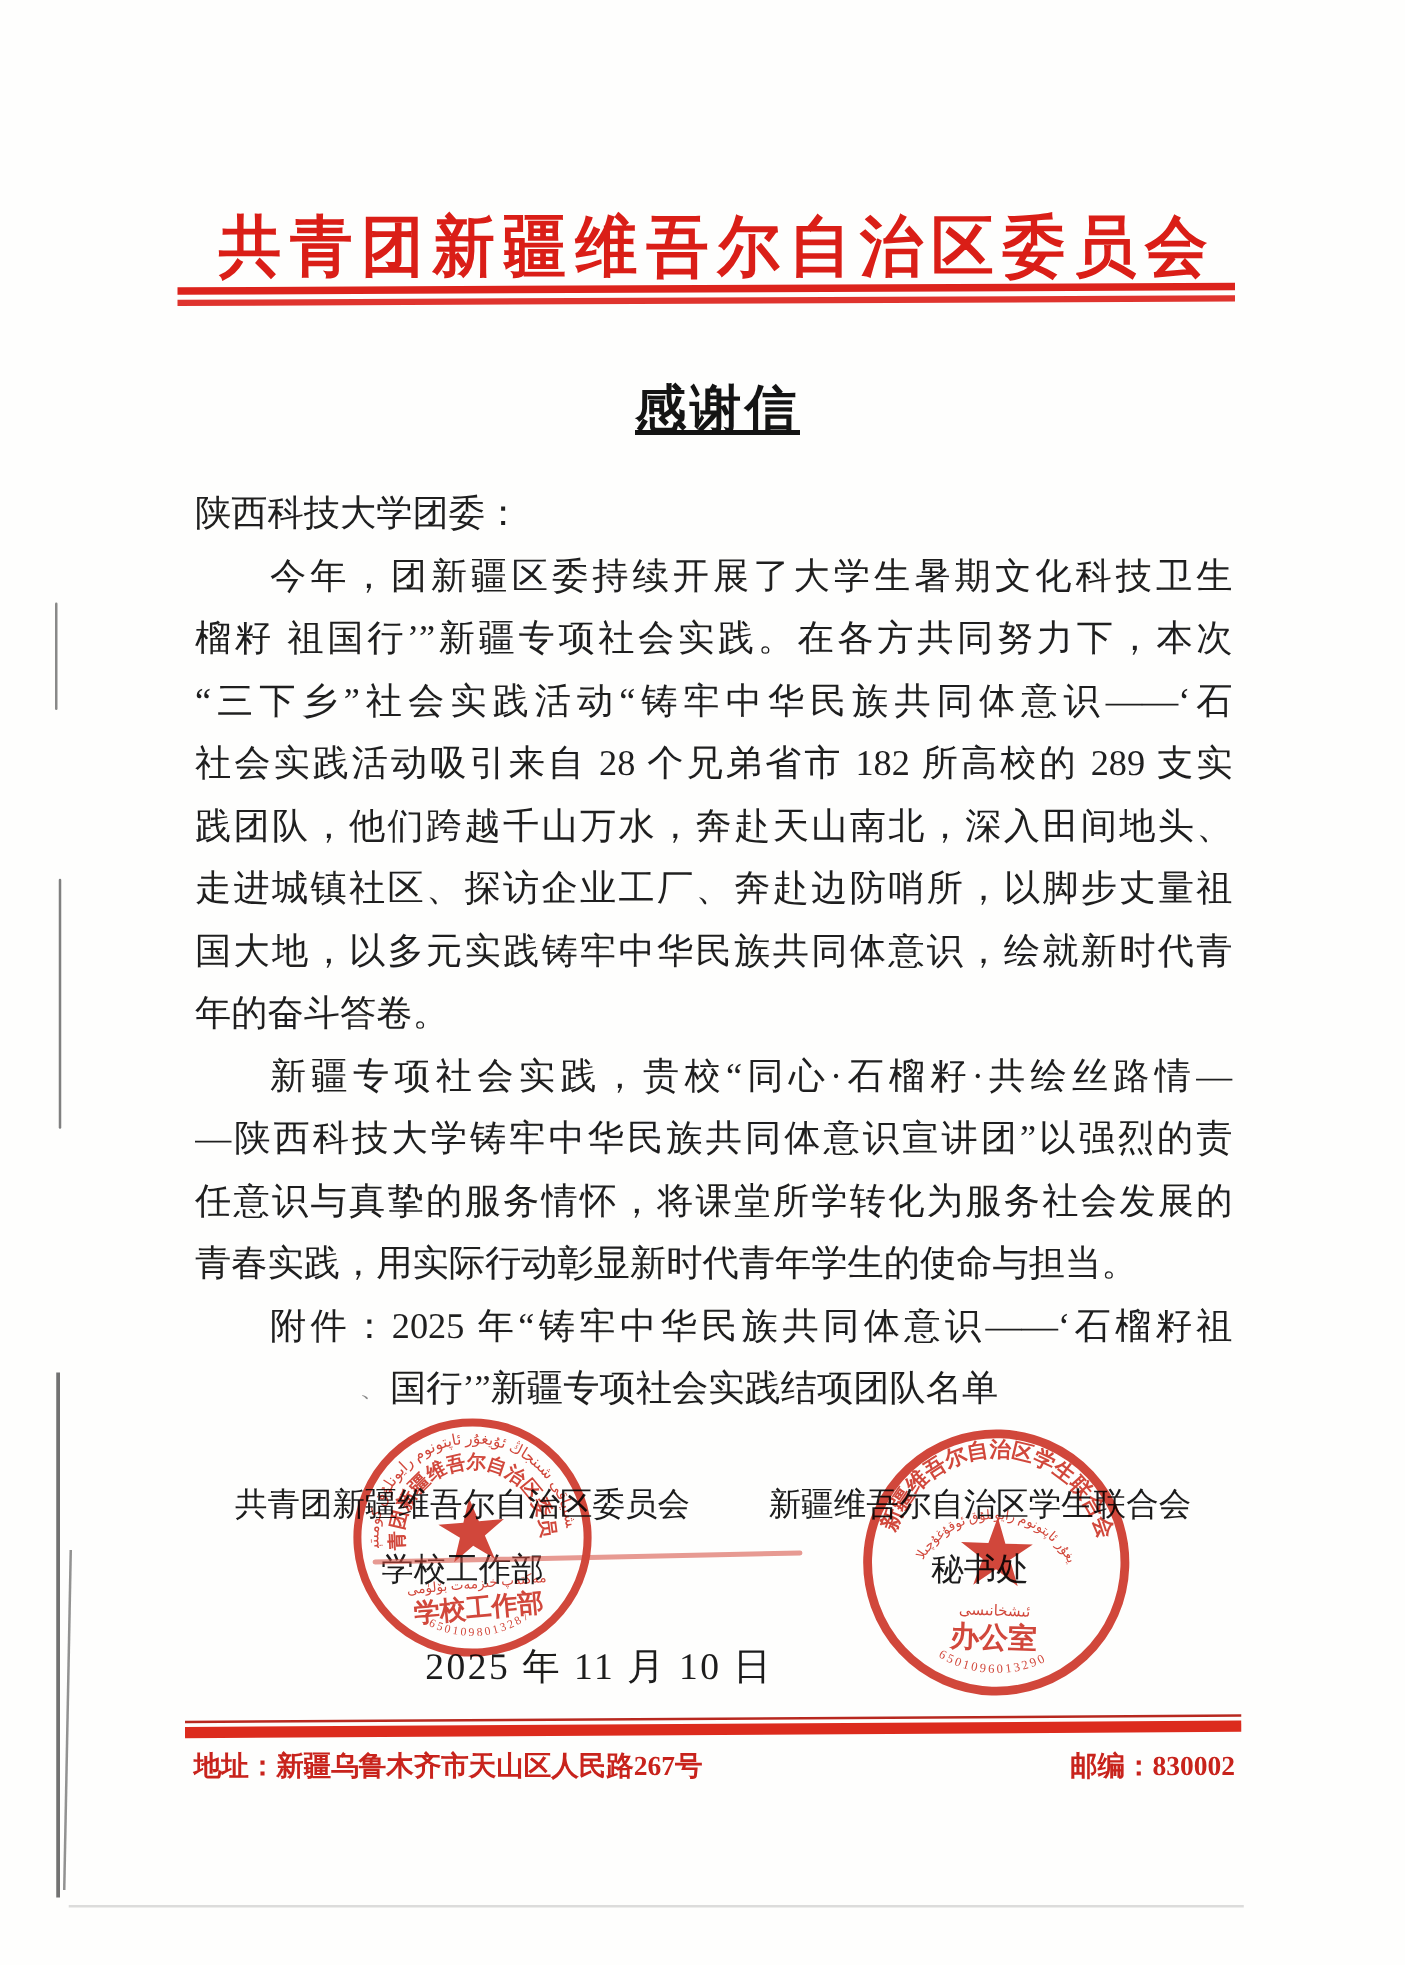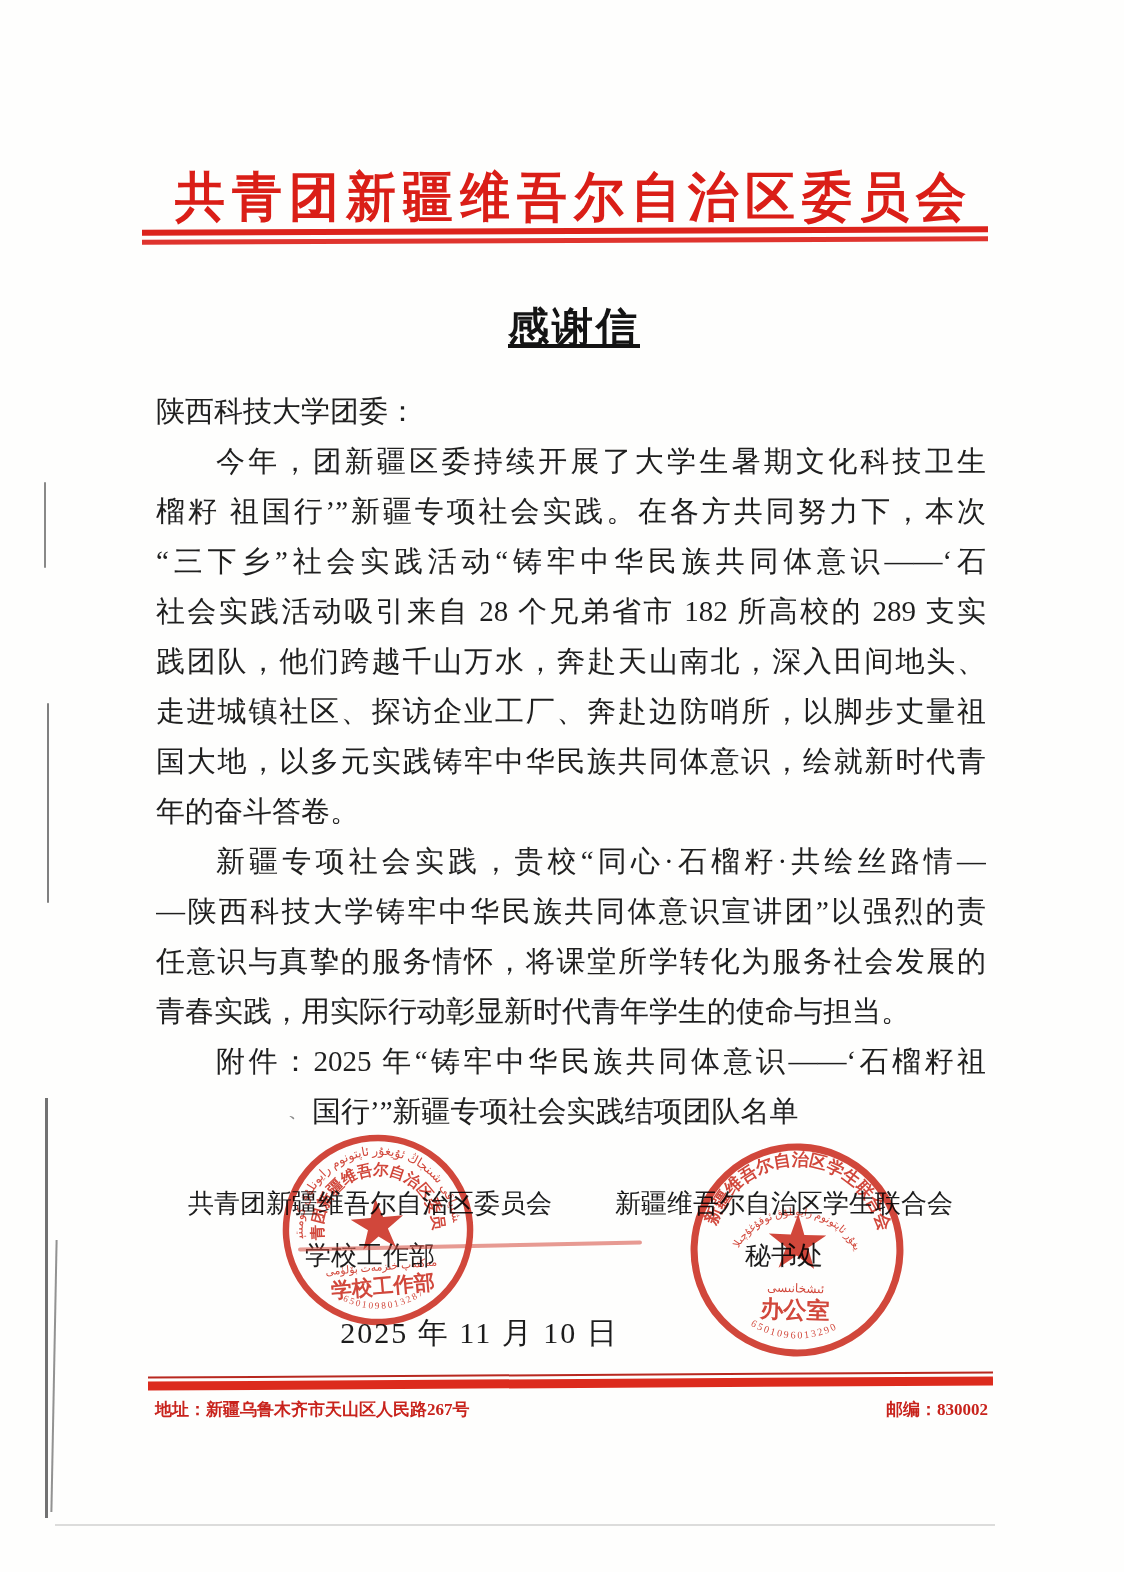--- a/index.html
+++ b/index.html
@@ -48,21 +48,21 @@
   .smudge{
     position:absolute;top:1244px;left:298px;width:344px;height:4px;
     background:#d4473a;opacity:.55;transform:rotate(-1.2deg);border-radius:2px;
   }
   
   .footer-rule-thin{position:absolute;top:1374px;left:148px;width:845px;height:2px;background:#b8281f;transform:rotate(-0.35deg);}
   .footer-rule{position:absolute;top:1379px;left:148px;width:845px;height:9px;background:#dc2b1d;transform:rotate(-0.35deg);}
   .footer-row{
     position:absolute;top:1398px;left:155px;width:833px;
     display:flex;justify-content:space-between;align-items:flex-start;
-    font-size:17px;font-weight:bold;color:#c8231c;
+    font-size:22px;font-weight:bold;color:#c8231c;
   }
   
   .artifact{position:absolute;background:#4a4a4a;}
   .art-1{left:44px;top:482px;width:2px;height:86px;opacity:.65;border-radius:1px;}
   .art-2{left:47px;top:703px;width:2px;height:200px;opacity:.7;border-radius:1px;}
   .art-3{left:45px;top:1098px;width:3px;height:420px;opacity:.78;}
   .art-4{left:53px;top:1240px;width:2px;height:272px;opacity:.6;transform:rotate(1.1deg);}
   .bottom-shadow{position:absolute;top:1524px;left:55px;width:940px;height:2px;background:#c9c9c9;opacity:.65;}
 </style>
 </head>

